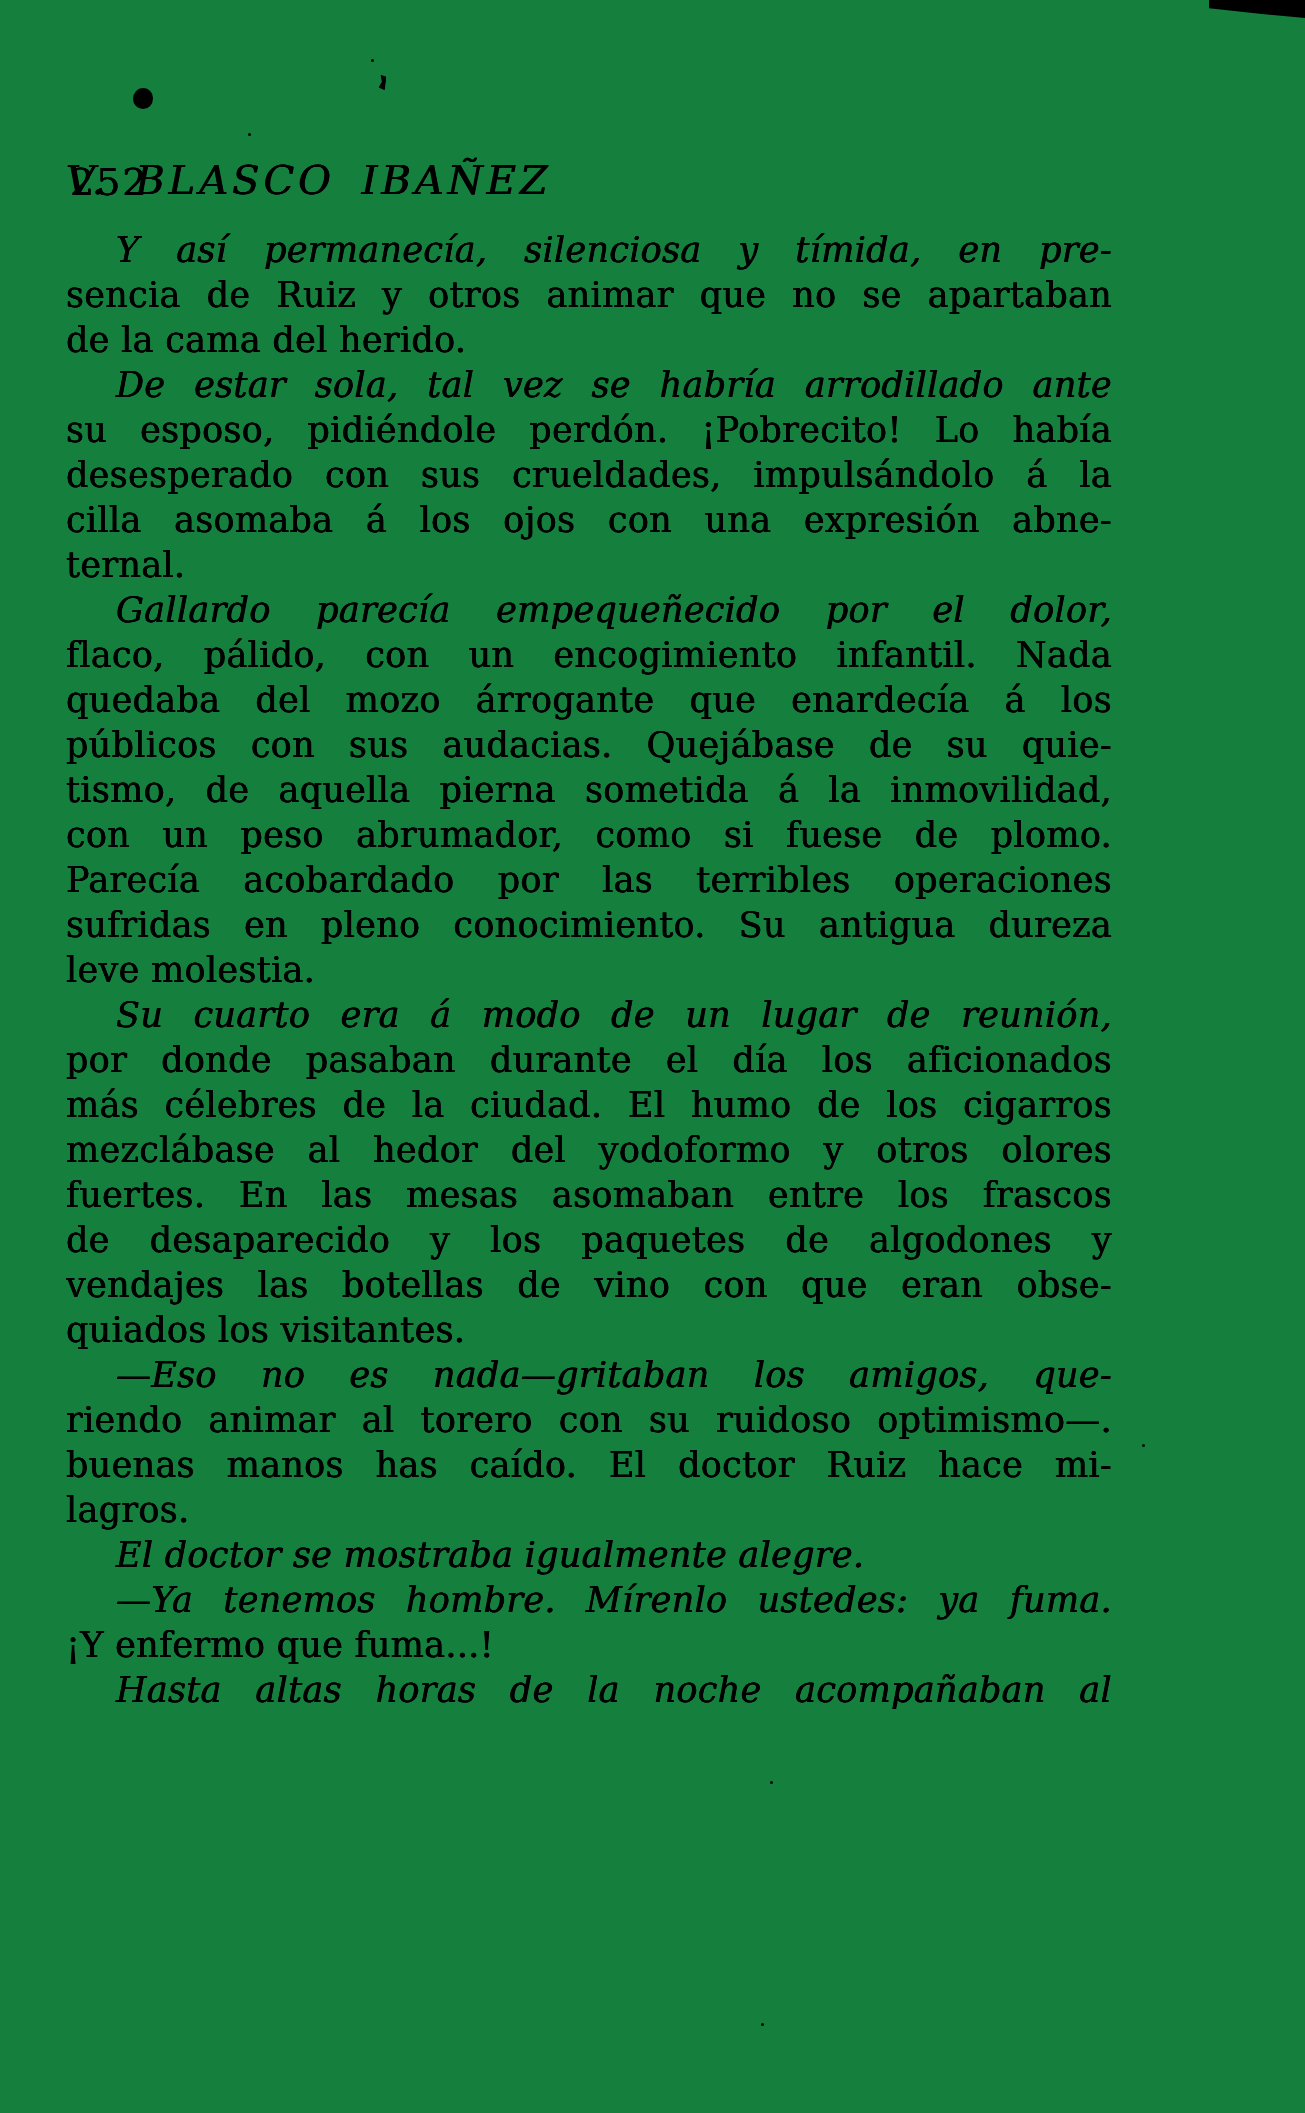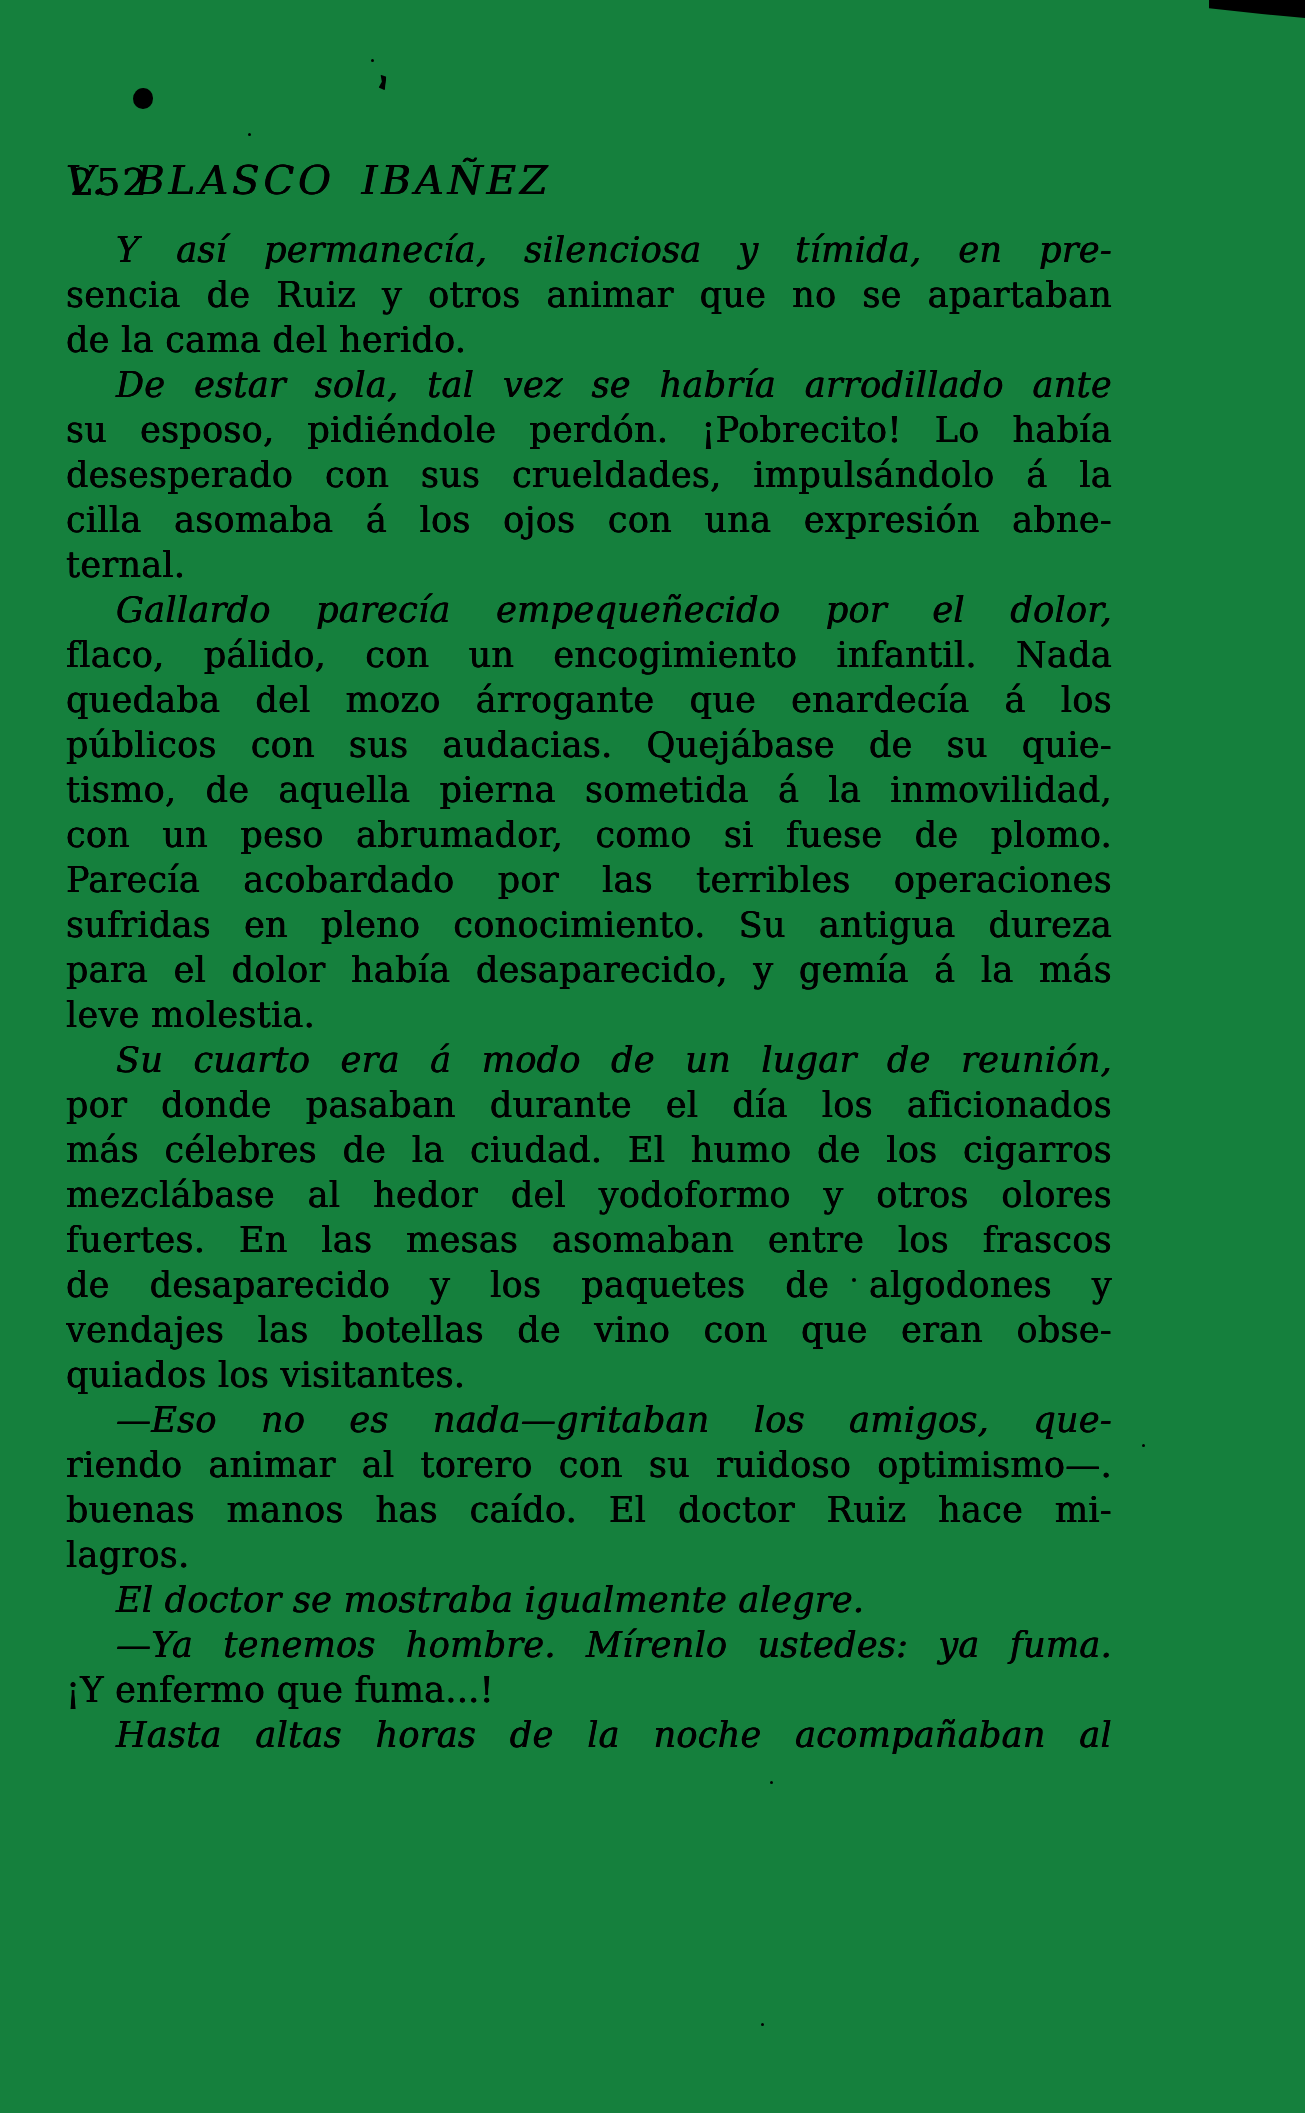--- a/index.html
+++ b/index.html
@@ -73,21 +73,20 @@
       <div class="line">cilla asomaba á los ojos con una expresión abne-</div>
       <div class="line para-end">ternal.</div>
       <div class="line indent">Gallardo parecía empequeñecido por el dolor,</div>
       <div class="line">flaco, pálido, con un encogimiento infantil. Nada</div>
       <div class="line">quedaba del mozo árrogante que enardecía á los</div>
       <div class="line">públicos con sus audacias. Quejábase de su quie-</div>
       <div class="line">tismo, de aquella pierna sometida á la inmovilidad,</div>
       <div class="line">con un peso abrumador, como si fuese de plomo.</div>
       <div class="line">Parecía acobardado por las terribles operaciones</div>
       <div class="line">sufridas en pleno conocimiento. Su antigua dureza</div>
-      <div class="line">para el dolor había desaparecido, y gemía á la más</div>
       <div class="line para-end">leve molestia.</div>
       <div class="line indent">Su cuarto era á modo de un lugar de reunión,</div>
       <div class="line">por donde pasaban durante el día los aficionados</div>
       <div class="line">más célebres de la ciudad. El humo de los cigarros</div>
       <div class="line">mezclábase al hedor del yodoformo y otros olores</div>
       <div class="line">fuertes. En las mesas asomaban entre los frascos</div>
       <div class="line">de desaparecido y los paquetes de algodones y</div>
       <div class="line">vendajes las botellas de vino con que eran obse-</div>
       <div class="line para-end">quiados los visitantes.</div>
       <div class="line indent">—Eso no es nada—gritaban los amigos, que-</div>

